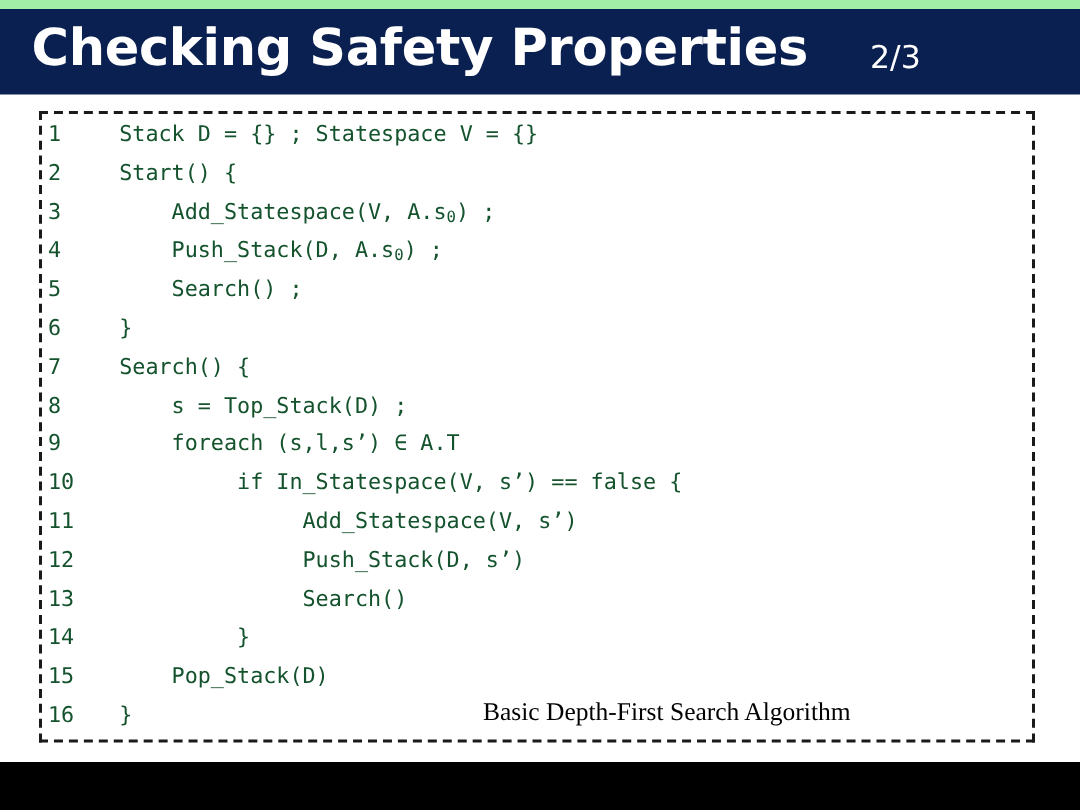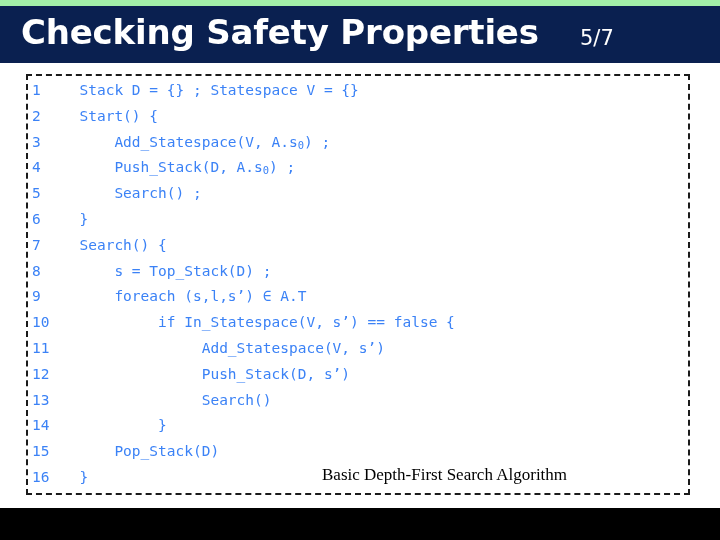--- a/index.html
+++ b/index.html
@@ -59,21 +59,21 @@
     box-sizing: border-box;
     background: transparent;
   }
 
   #code-listing {
     position: absolute;
     left: 32px; top: 78px;
     width: 656px;
     font-family: "DejaVu Sans Mono", monospace;
     font-size: 14.5px;
-    color: #3b82f6;
+    color: #14532d;
     white-space: pre;
   }
   .code-line {
     height: 25.8px;
     line-height: 25.8px;
     white-space: pre;
     display: block;
   }
   .ln {
     display: inline-block;
@@ -103,21 +103,21 @@
     background: #000000;
   }
 </style>
 </head>
 <body>
 
 <div id="accent-band"></div>
 
 <div id="title-bar">
   <div id="slide-title">Checking Safety Properties</div>
-  <div id="step-counter">5/7</div>
+  <div id="step-counter">2/3</div>
 </div>
 
 <div id="code-box"></div>
 
 <div id="code-listing"><span class="code-line"><span class="ln">1</span><span>  Stack D = {} ; Statespace V = {}</span></span><span class="code-line"><span class="ln">2</span><span>  Start() {</span></span><span class="code-line"><span class="ln">3</span><span>      Add_Statespace(V, A.s</span><sub>0</sub><span>) ;</span></span><span class="code-line"><span class="ln">4</span><span>      Push_Stack(D, A.s</span><sub>0</sub><span>) ;</span></span><span class="code-line"><span class="ln">5</span><span>      Search() ;</span></span><span class="code-line"><span class="ln">6</span><span>  }</span></span><span class="code-line"><span class="ln">7</span><span>  Search() {</span></span><span class="code-line"><span class="ln">8</span><span>      s = Top_Stack(D) ;</span></span><span class="code-line"><span class="ln">9</span><span>      foreach (s,l,s’) ∈ A.T</span></span><span class="code-line"><span class="ln">10</span><span>           if In_Statespace(V, s’) == false {</span></span><span class="code-line"><span class="ln">11</span><span>                Add_Statespace(V, s’)</span></span><span class="code-line"><span class="ln">12</span><span>                Push_Stack(D, s’)</span></span><span class="code-line"><span class="ln">13</span><span>                Search()</span></span><span class="code-line"><span class="ln">14</span><span>           }</span></span><span class="code-line"><span class="ln">15</span><span>      Pop_Stack(D)</span></span><span class="code-line"><span class="ln">16</span><span>  }</span></span></div>
 
 <div id="algorithm-caption">Basic Depth-First Search Algorithm</div>
 
 <div id="footer-bar">
   

